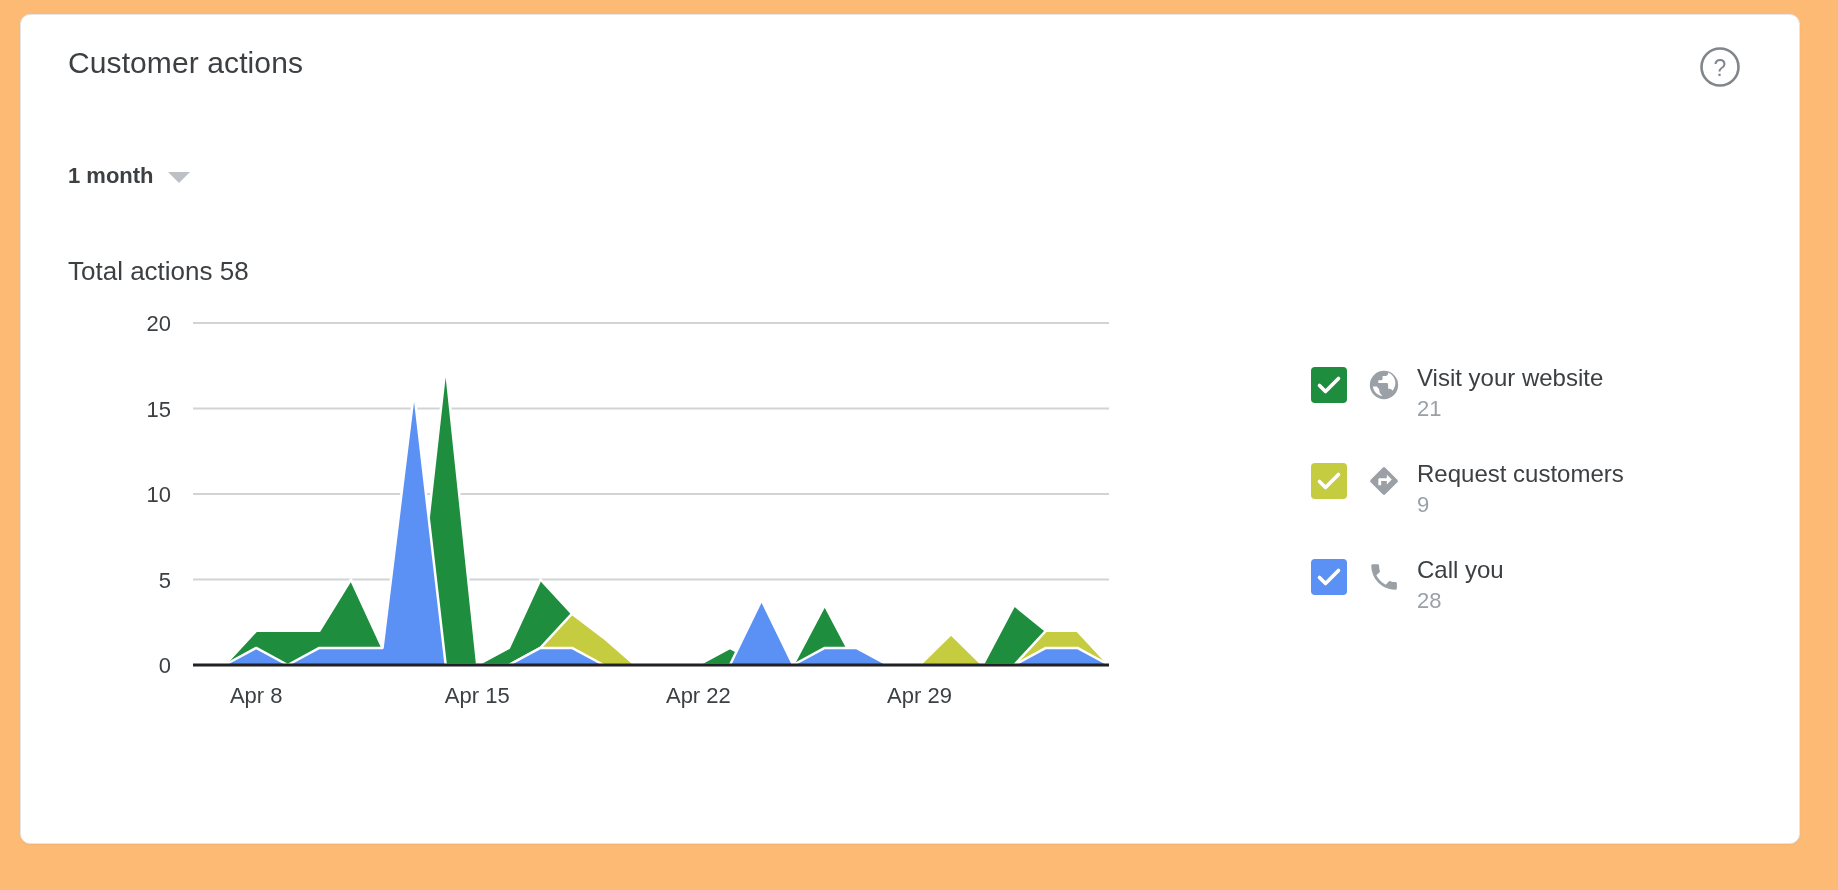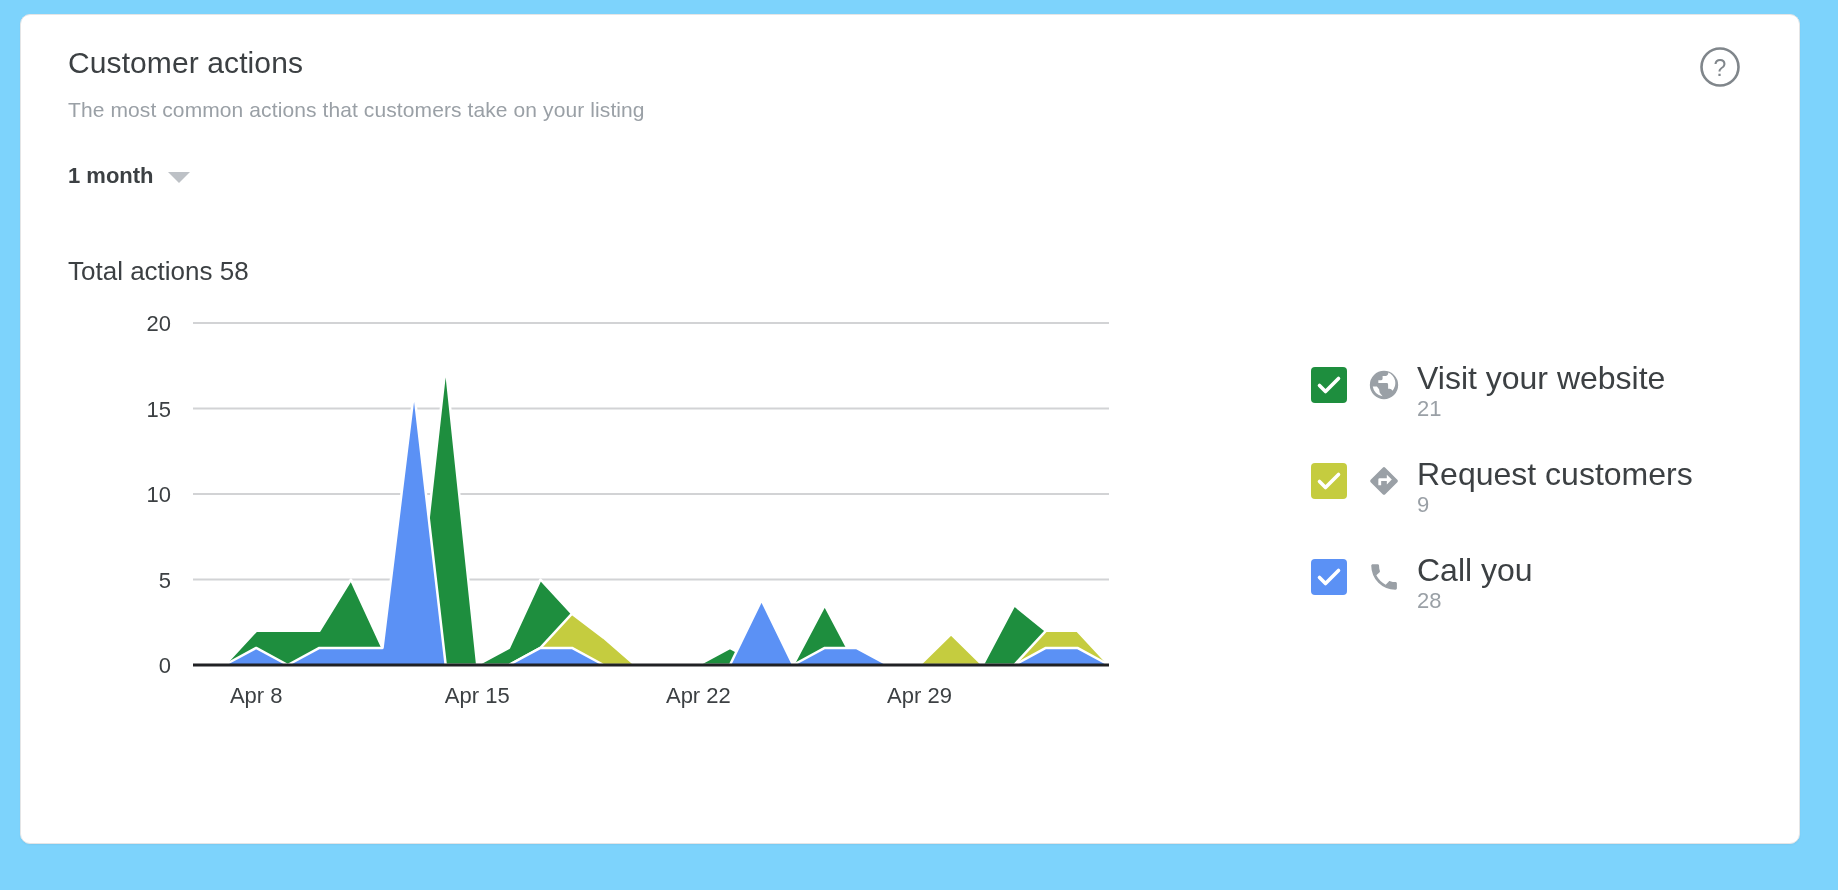--- a/index.html
+++ b/index.html
@@ -8,21 +8,21 @@
     background: #ffffff;
   }
   body {
     font-family: "Liberation Sans", sans-serif;
     -webkit-font-smoothing: antialiased;
   }
   #page {
     position: relative;
     width: 1838px;
     height: 890px;
-    background: #7dd3fc;
+    background: #fdba74;
     overflow: hidden;
   }
   .card {
     position: absolute;
     left: 20px;
     top: 14px;
     width: 1780px;
     height: 830px;
     background: #ffffff;
     border: 1px solid #e4e5e6;
@@ -128,21 +128,21 @@
     display: flex;
     align-items: center;
     justify-content: center;
   }
   .legend-text {
     margin-left: 14px;
     display: flex;
     flex-direction: column;
   }
   .legend-label {
-    font-size: 32px;
+    font-size: 24px;
     color: #3c4043;
     line-height: 30px;
     white-space: nowrap;
   }
   .legend-value {
     font-size: 22px;
     color: #9aa0a6;
     line-height: 32px;
   }
   .axis-text {
@@ -151,21 +151,20 @@
     fill: #3c4043;
   }
 </style>
 </head>
 <body>
 
 <div id="page">
   <div class="card">
 
     <div class="card-title">Customer actions</div>
-    <div class="card-subtitle">The most common actions that customers take on your listing</div>
 
     <div class="help-icon">
       <svg width="42" height="42" viewBox="0 0 42 42">
         <circle cx="21" cy="21" r="18.5" fill="none" stroke="#80868b" stroke-width="2.6"></circle>
         <text x="21" y="29.5" text-anchor="middle" font-family="Liberation Sans, sans-serif" font-size="23" fill="#80868b">?</text>
       </svg>
     </div>
 
     <div class="range-select">
       <span class="range-label">1 month</span>

